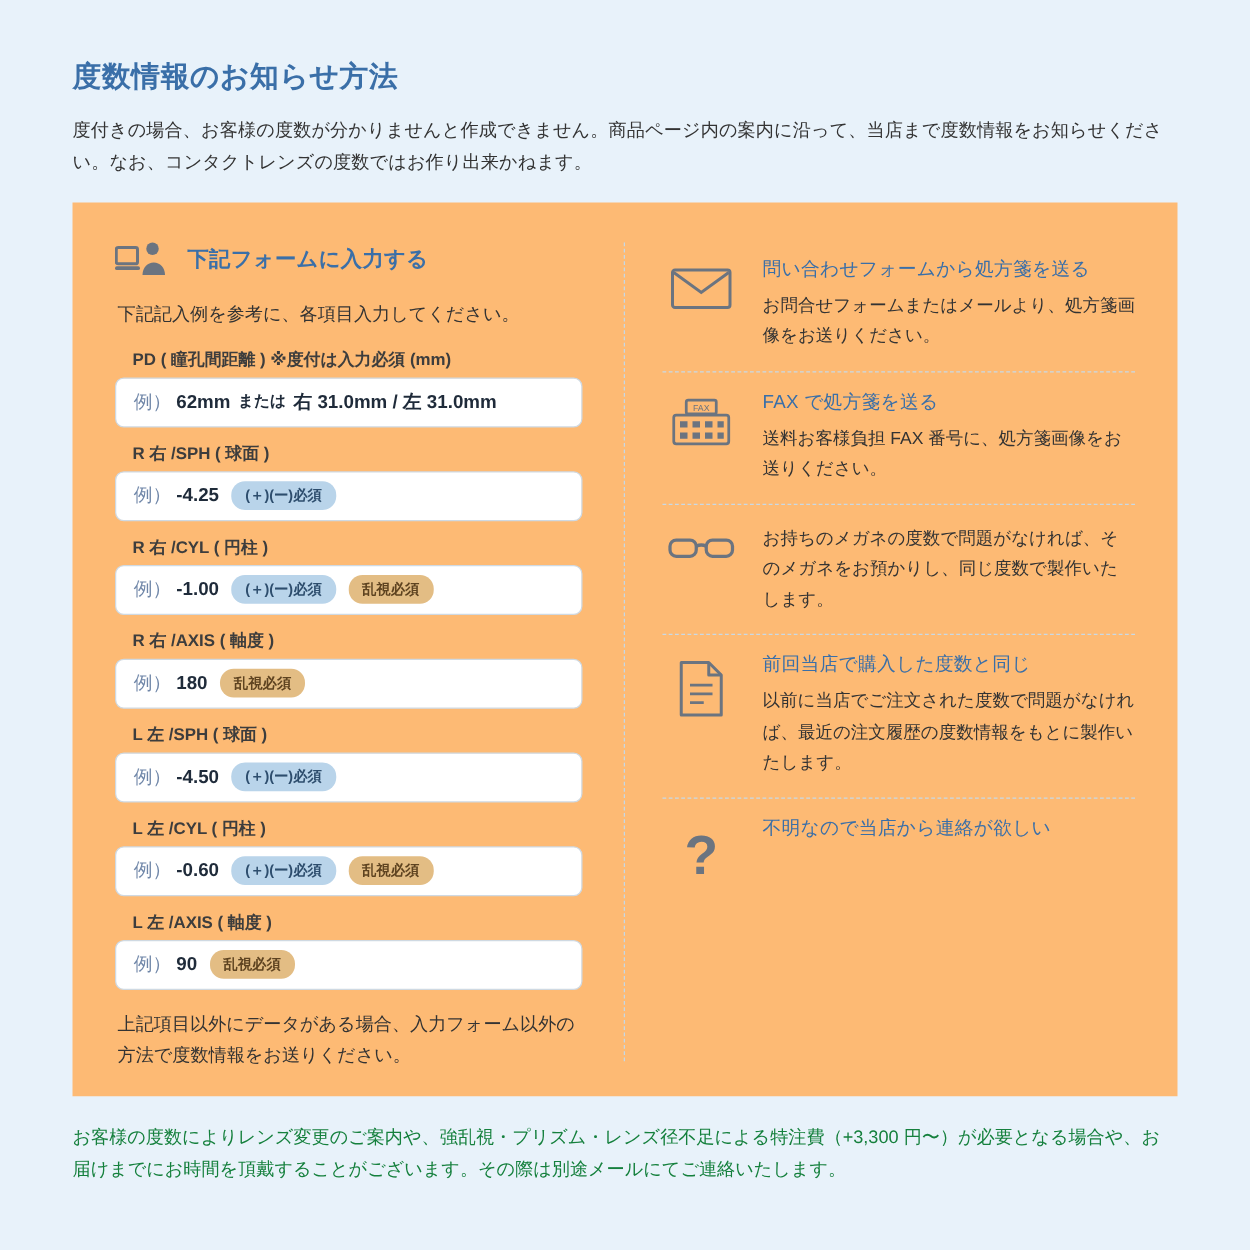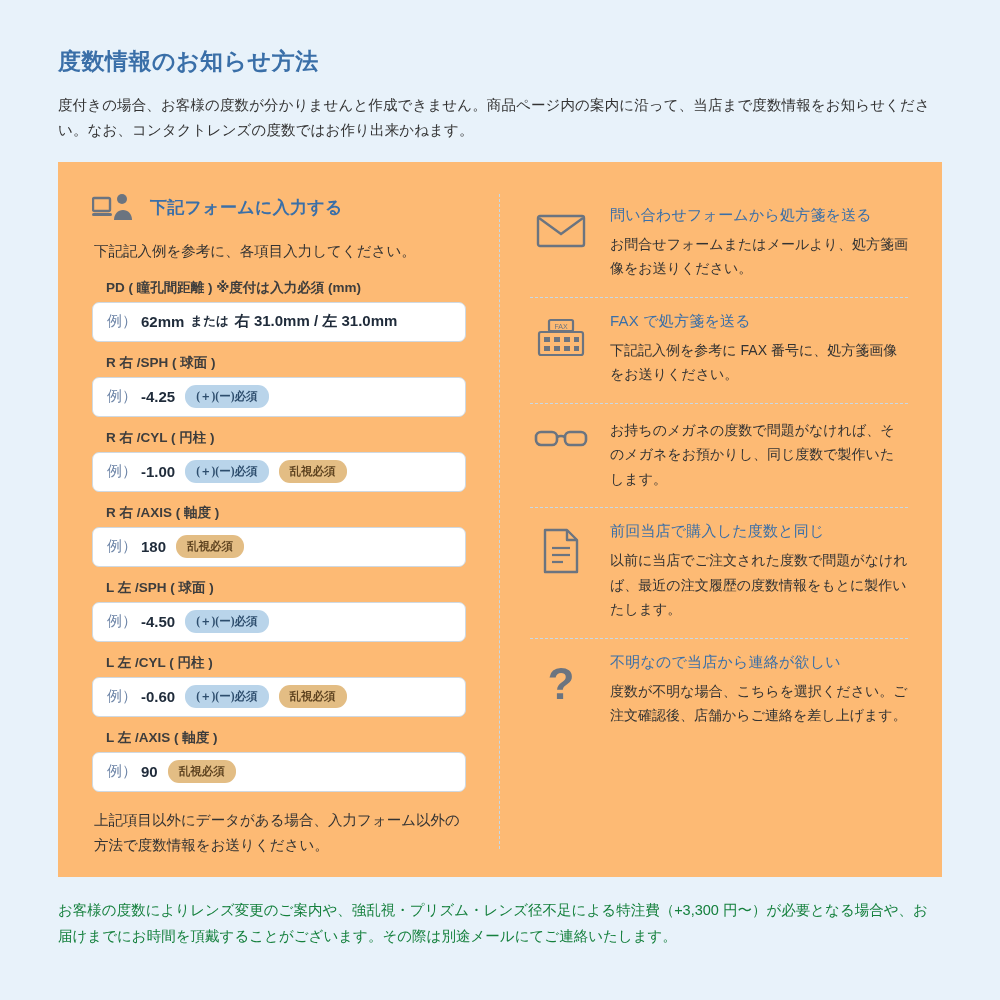--- a/index.html
+++ b/index.html
@@ -64,21 +64,20 @@
   .exmid { color: #1f2b3a; font-size: 12.5px; margin: 0 6px; font-weight: bold;}
   .tag {
     display: inline-block;
     border-radius: 11px;
     font-size: 11.5px;
     font-weight: bold;
     padding: 4px 11px;
     margin-left: 10px;
     color: #2f4f73;
     white-space: nowrap;
-    font-family: Liberation Serif, serif;
   }
   .tag.blue { background: #b9d4ea; color: #2d4d6d; }
   .tag.orange { background: #e3bd84; color: #5e4320; }
 
   .lfoot { font-size: 14.5px; line-height: 1.75; margin: 16px 0 0 2px; }
 
   
   .ritem { display: flex; gap: 18px; padding: 14px 0 16px 0; }
   .ritem + .ritem { border-top: 1px dashed #c8d9e6; }
   .ricon { width: 62px; min-width: 62px; display: flex; align-items: flex-start; justify-content: center; padding-top: 6px; }
@@ -198,21 +197,21 @@
             <rect x="28" y="19" width="6" height="5" fill="#6b7480"></rect>
             <rect x="38" y="19" width="5" height="5" fill="#6b7480"></rect>
             <rect x="8" y="28" width="6" height="5" fill="#6b7480"></rect>
             <rect x="18" y="28" width="6" height="5" fill="#6b7480"></rect>
             <rect x="28" y="28" width="6" height="5" fill="#6b7480"></rect>
             <rect x="38" y="28" width="5" height="5" fill="#6b7480"></rect>
           </svg>
         </div>
         <div>
           <div class="rtitle">FAX で処方箋を送る</div>
-          <div class="rbody">下記記入例を参考に FAX 番号に、処方箋画像をお送りください。</div>
+          <div class="rbody">送料お客様負担 FAX 番号に、処方箋画像をお送りください。</div>
         </div>
       </div>
 
       <div class="ritem">
         <div class="ricon">
           <svg width="54" height="28" viewBox="0 0 54 28">
             <rect x="2" y="8" width="21" height="13" rx="5" fill="none" stroke="#6b7480" stroke-width="2.6"></rect>
             <rect x="31" y="8" width="21" height="13" rx="5" fill="none" stroke="#6b7480" stroke-width="2.6"></rect>
             <path d="M23 13 q4 -2 8 0" fill="none" stroke="#6b7480" stroke-width="2.6"></path>
           </svg>
@@ -239,21 +238,20 @@
       </div>
 
       <div class="ritem">
         <div class="ricon">
           <svg width="40" height="48" viewBox="0 0 40 48">
             <text x="20" y="40" font-size="44" text-anchor="middle" fill="#6b7480" font-family="Liberation Sans, sans-serif" font-weight="bold">?</text>
           </svg>
         </div>
         <div>
           <div class="rtitle">不明なので当店から連絡が欲しい</div>
-          <div class="rbody">度数が不明な場合、こちらを選択ください。ご注文確認後、店舗からご連絡を差し上げます。</div>
         </div>
       </div>
 
     </div>
   </div>
 
   <p class="footnote">お客様の度数によりレンズ変更のご案内や、強乱視・プリズム・レンズ径不足による特注費（+3,300 円〜）が必要となる場合や、お届けまでにお時間を頂戴することがございます。その際は別途メールにてご連絡いたします。</p>
 </div>
 
 </body></html>

